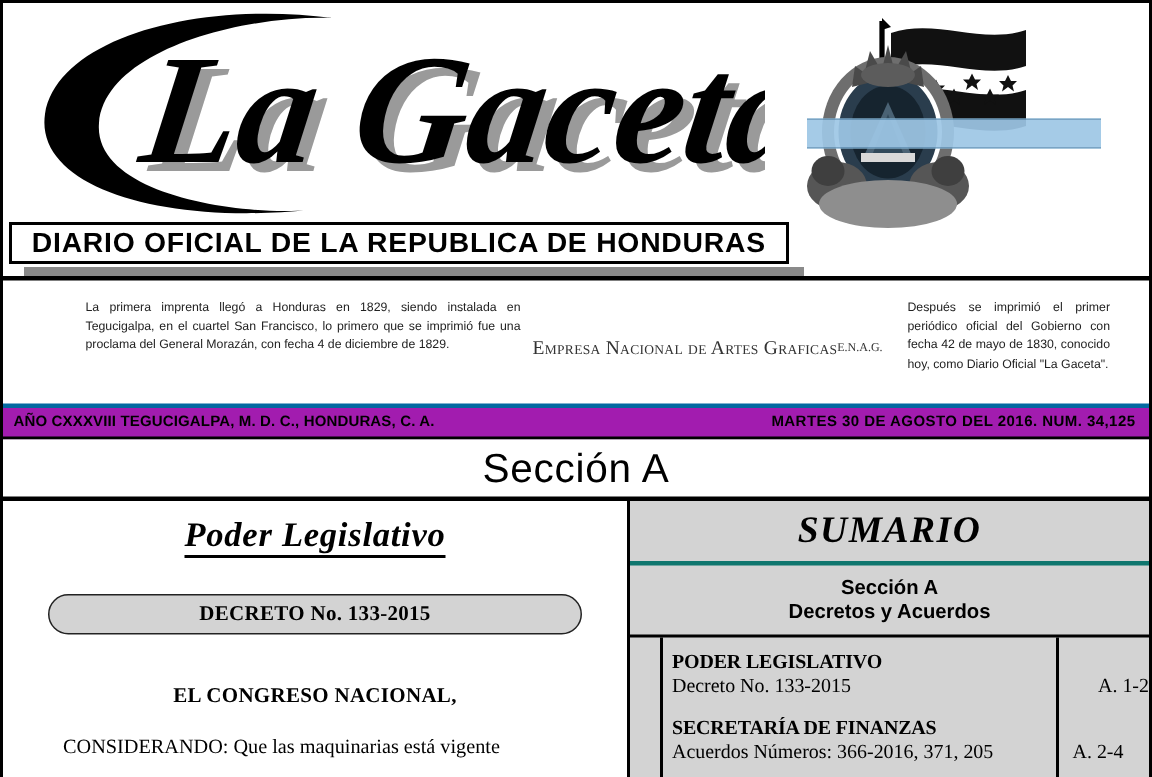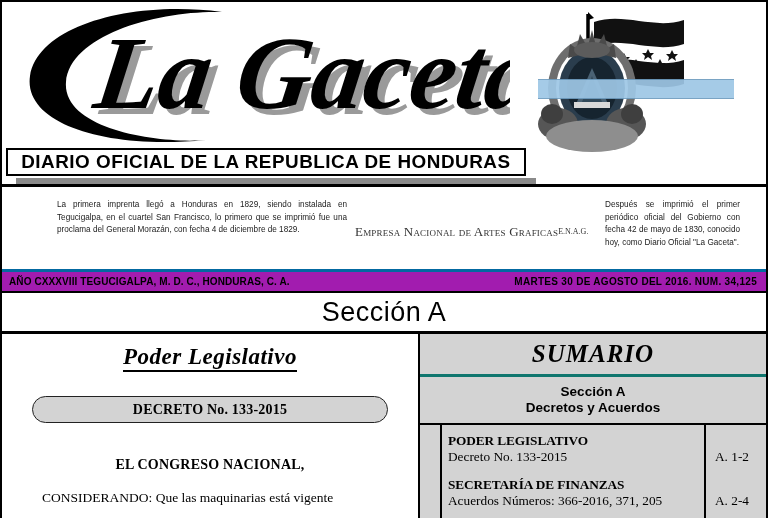--- a/index.html
+++ b/index.html
@@ -94,21 +94,21 @@
   .sum-gutter{width:20px;}
   .sum-entries{flex:1;border-left:2px solid #000;padding:8px 0 0 6px;box-sizing:border-box;}
   .sum-pages{width:62px;border-left:2px solid #000;padding-top:8px;box-sizing:border-box;}
 
   .entry{font-family:"Liberation Serif", serif;line-height:1.18;}
   .entry .org{font-weight:bold;font-size:13.3px;letter-spacing:-.1px;}
   .entry .det{font-size:13.3px;}
   .entry + .entry{margin-top:13px;}
   .pg{font-family:"Liberation Serif", serif;font-size:13.3px;padding-left:9px;
      line-height:1.18;}
-  .pg.first{margin-top:15.5px;}
+  .pg.first{margin-top:15.5px;text-align:right;}
   .pg.second{margin-top:29px;}
 </style>
 </head>
 <body>
 
 <div class="page">
 
   <div class="masthead">
 
     <div class="logo-wrap">

